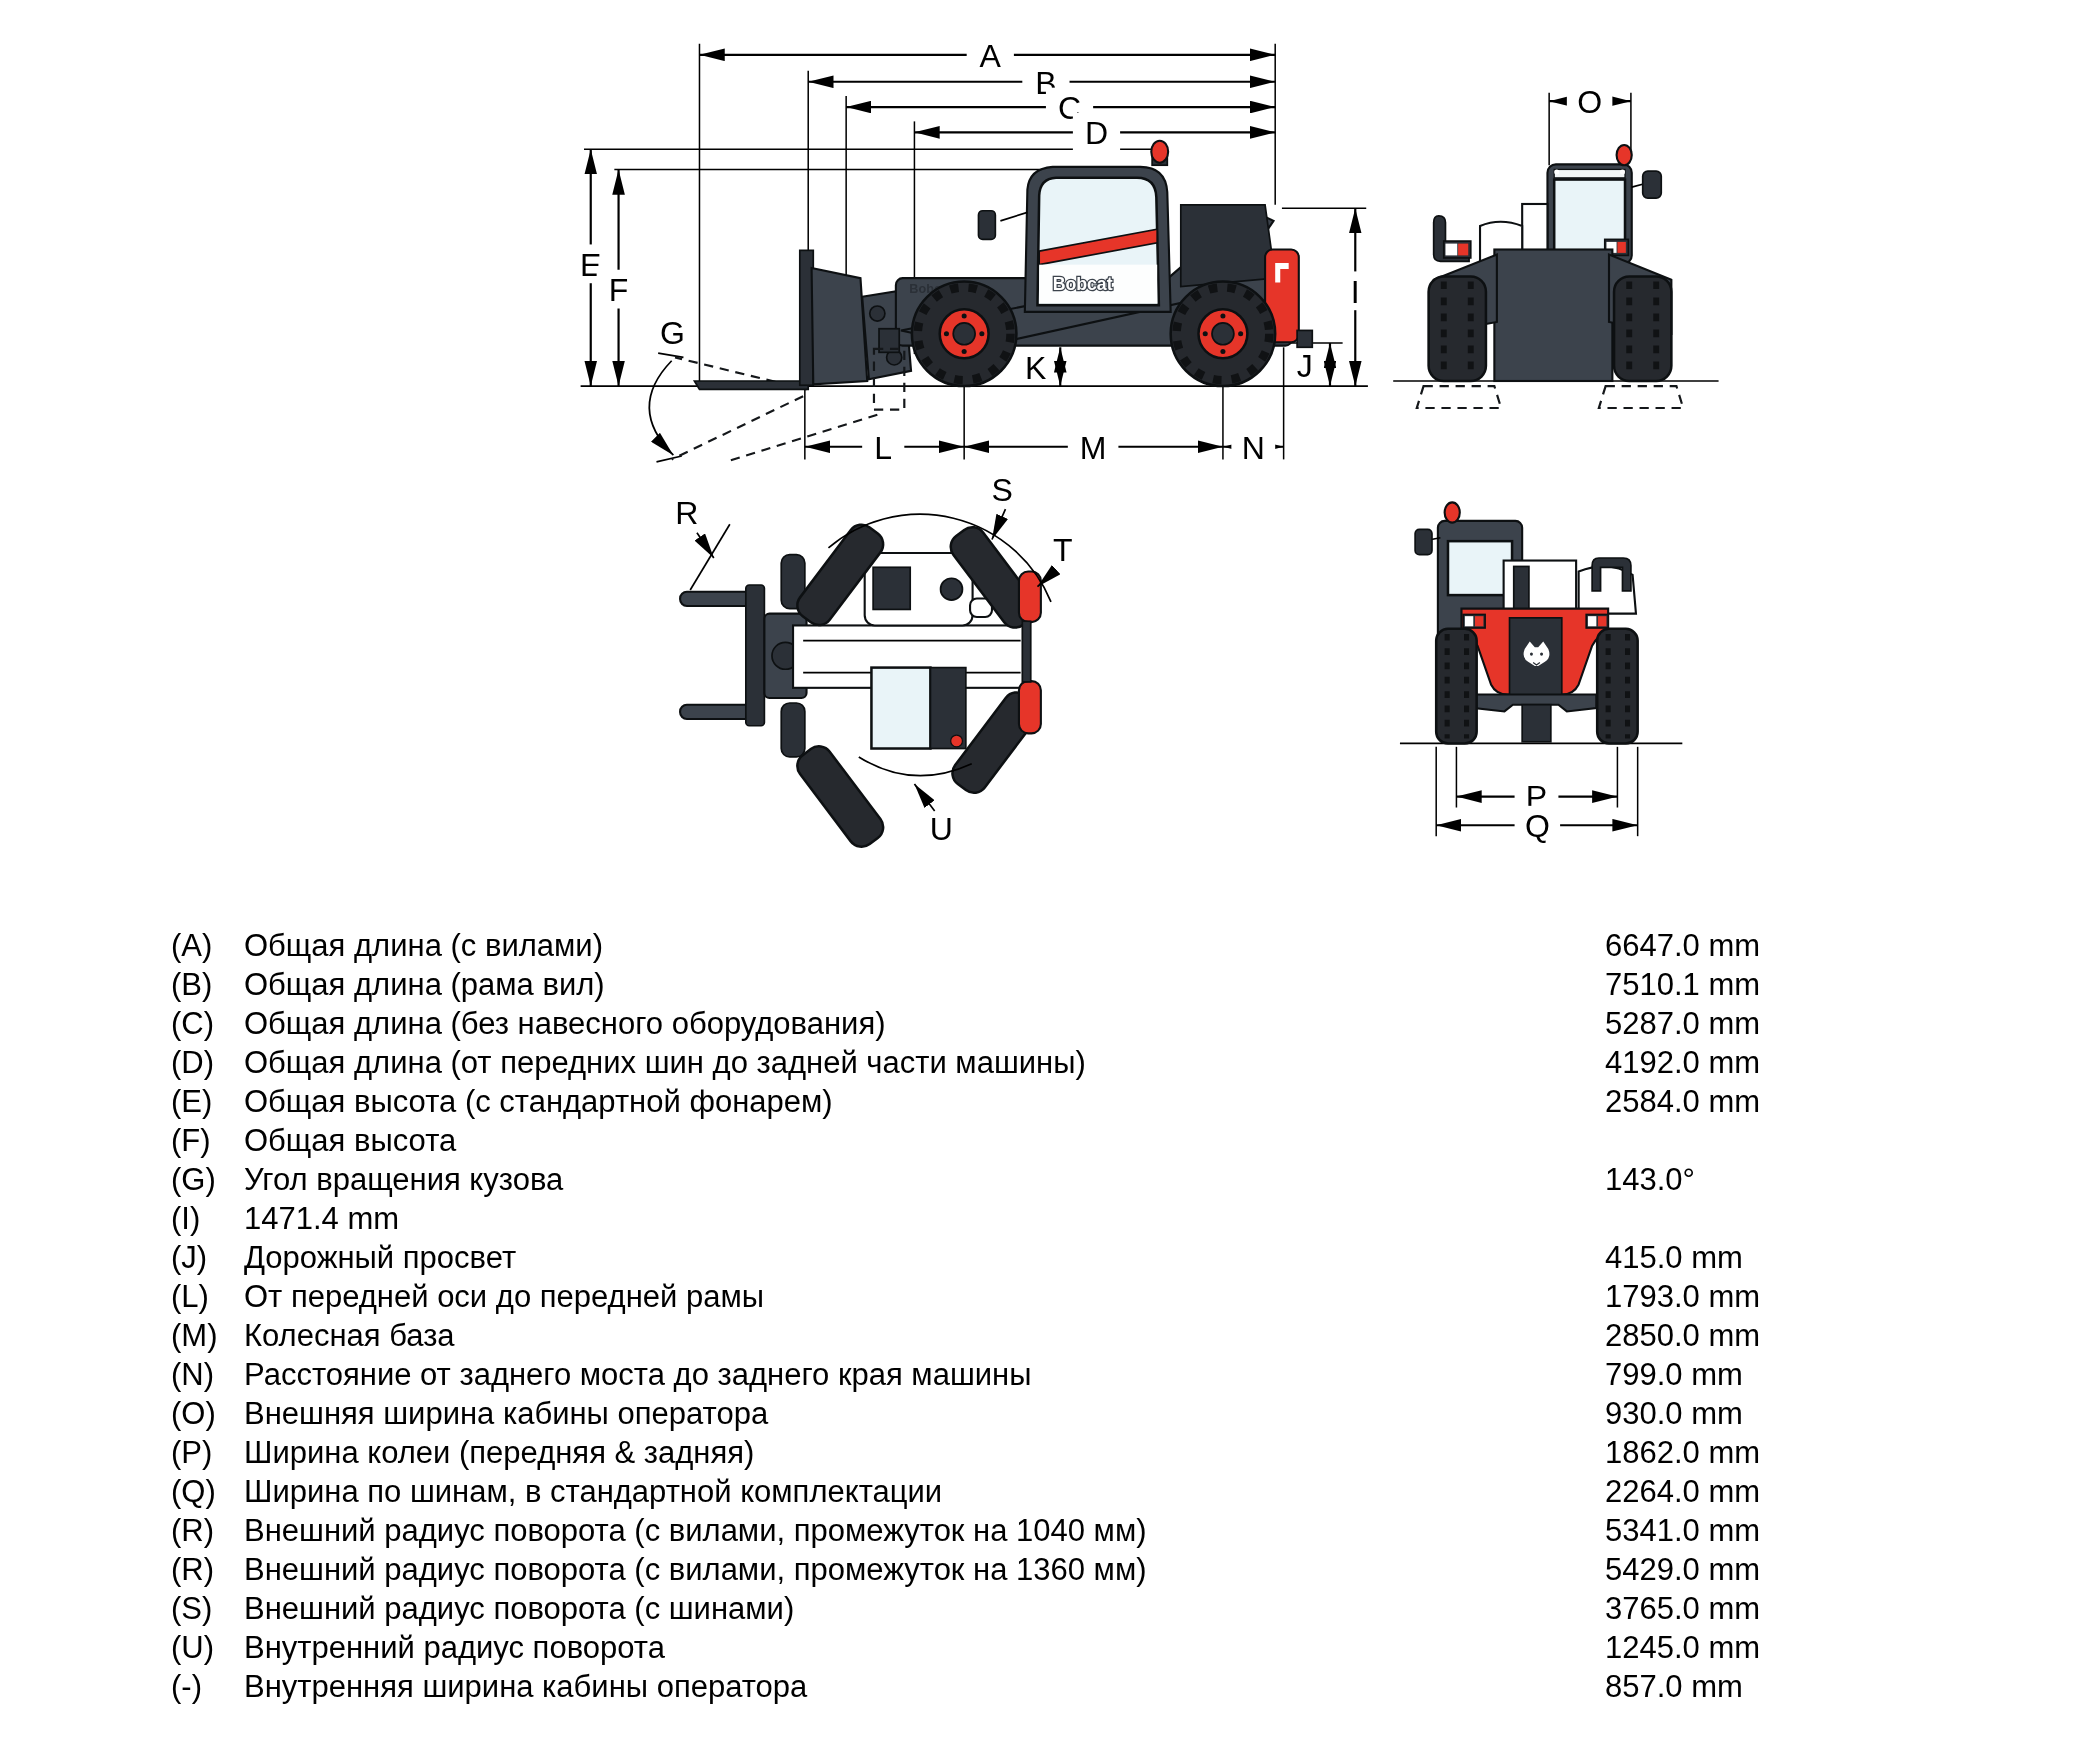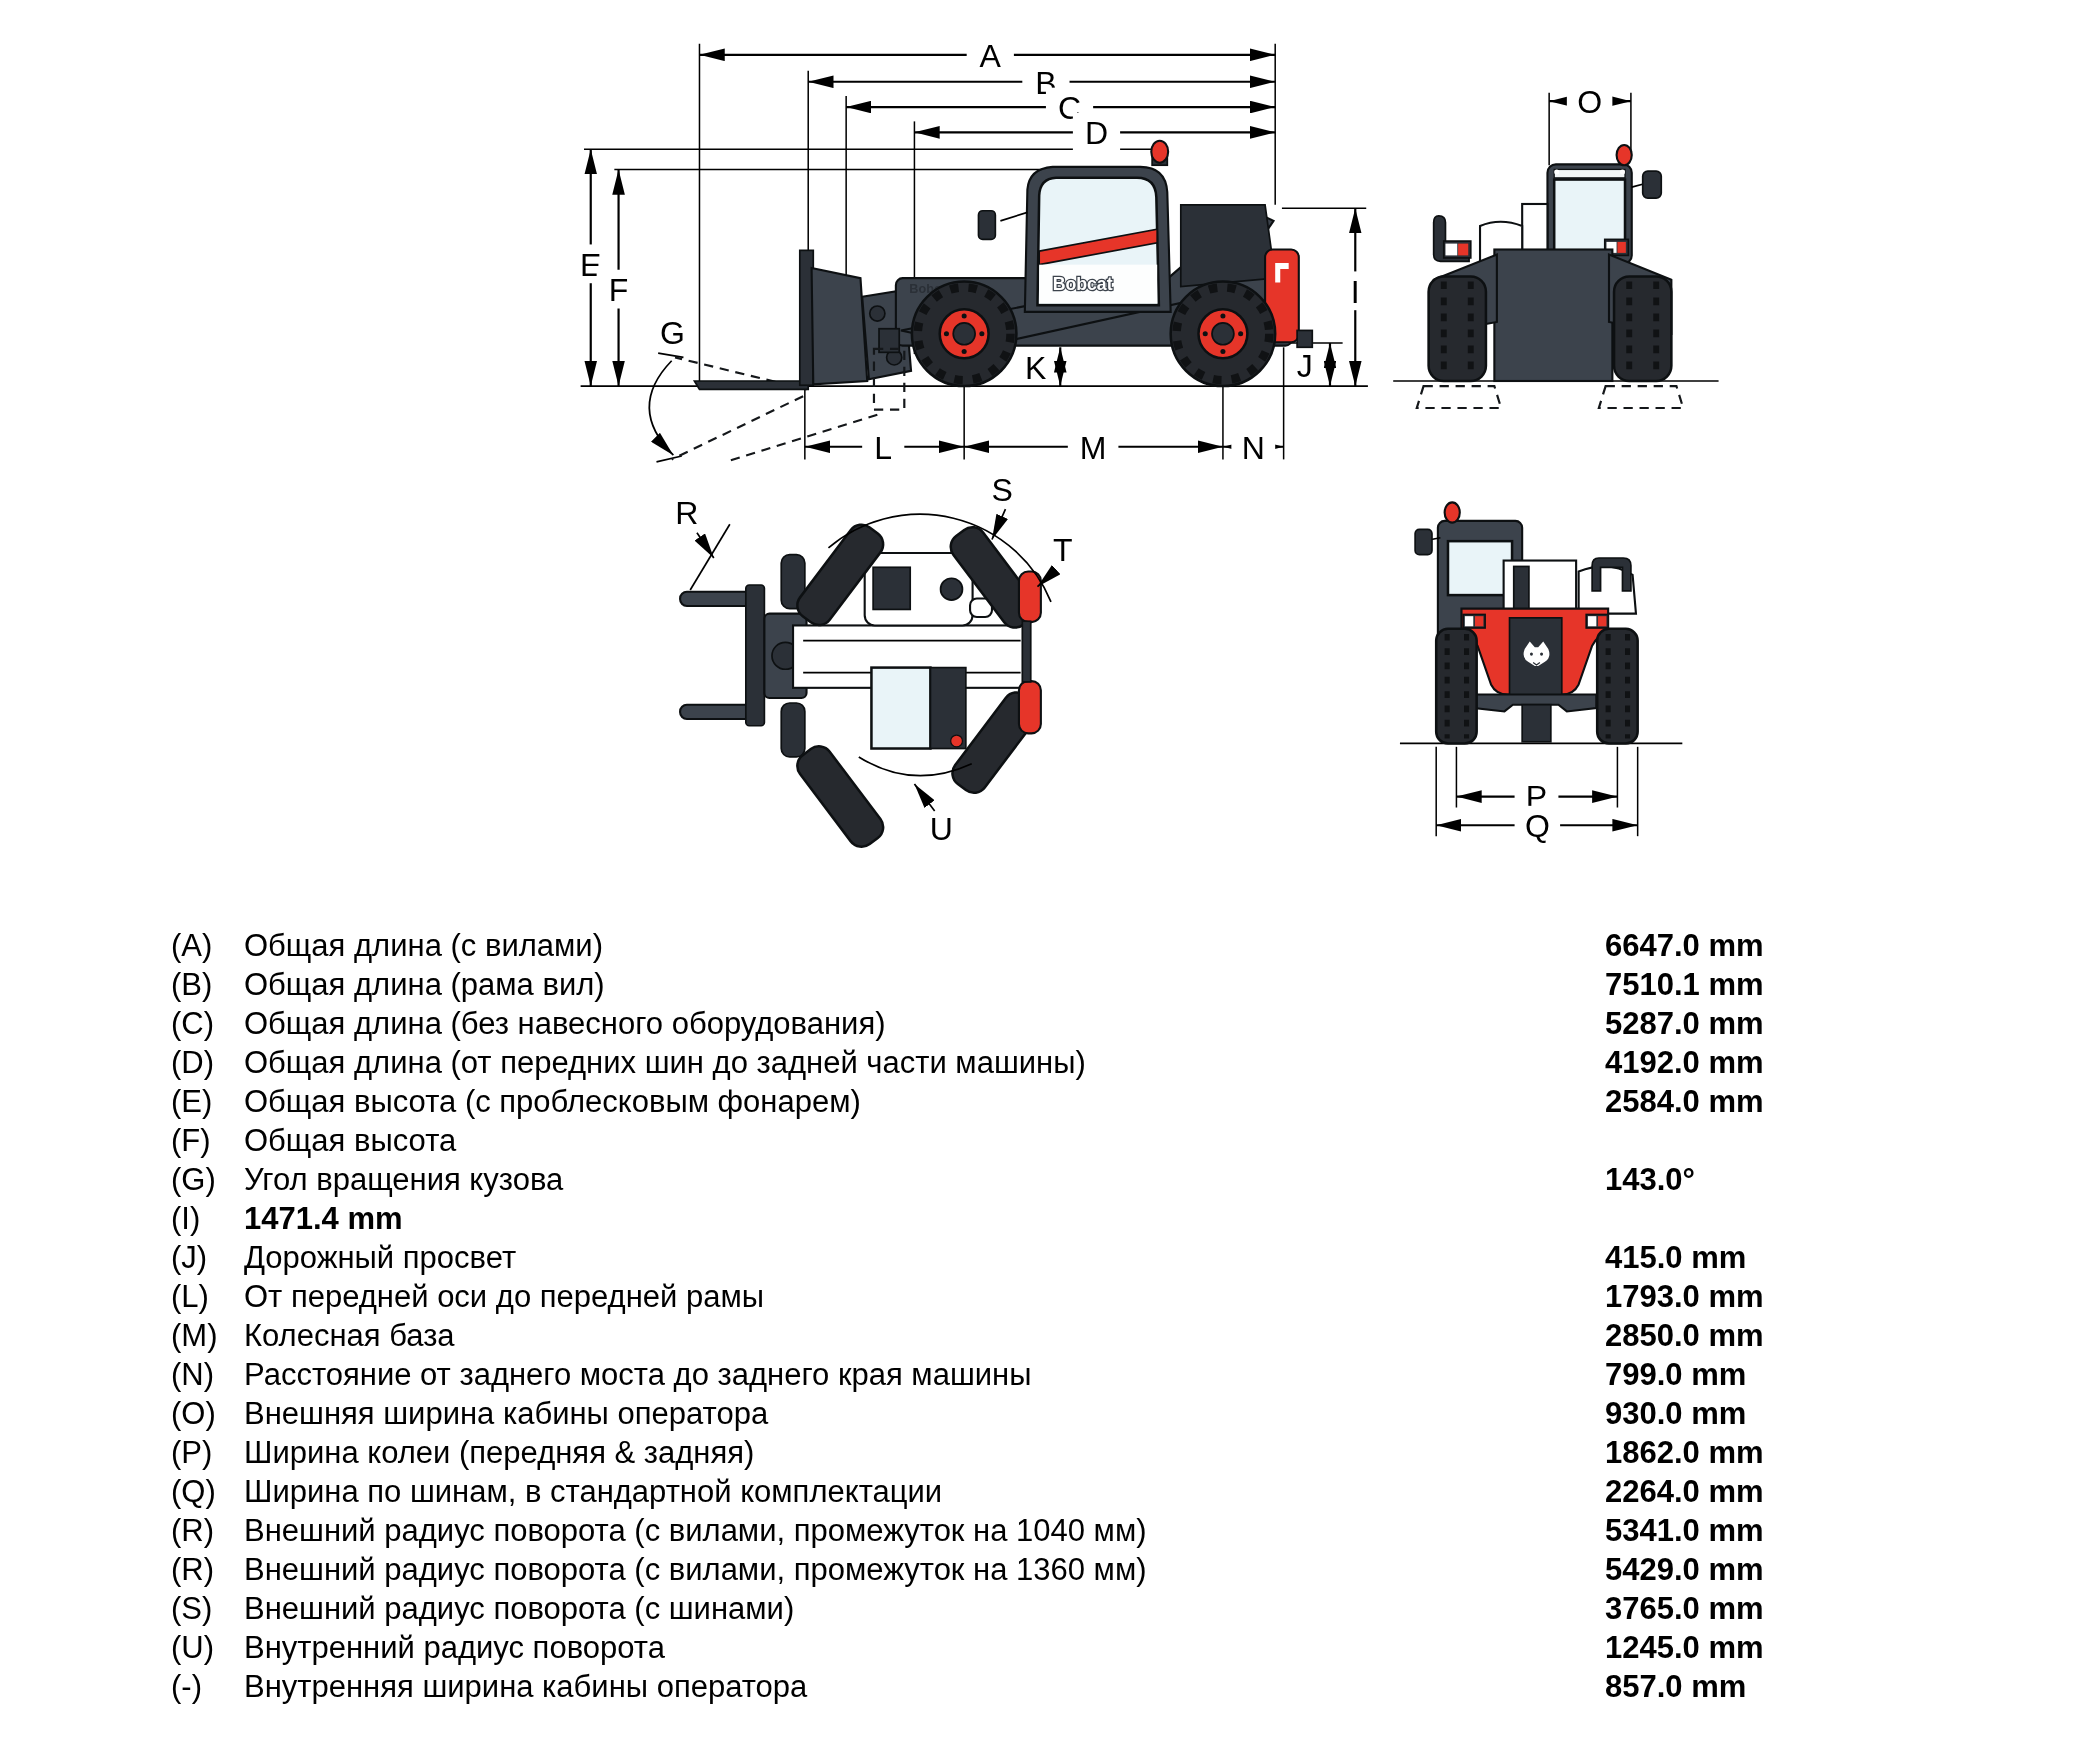--- a/index.html
+++ b/index.html
@@ -26,21 +26,21 @@
   .logo{font-family:"Liberation Sans",sans-serif;font-weight:bold;font-size:21px;
         fill:#ffffff;stroke:#3c434c;stroke-width:3;paint-order:stroke;text-anchor:start;}
   .logo2{font-family:"Liberation Sans",sans-serif;font-weight:bold;font-size:15px;
         fill:#2b3037;text-anchor:start;}
   
   .spec-table{position:absolute;left:0;top:926px;width:2091px;}
   .spec-row{display:flex;align-items:center;height:39px;
             font-size:31px;color:#000;line-height:39px;}
   .c-letter{width:73px;margin-left:171px;flex:none;}
   .c-label{width:1361px;flex:none;white-space:nowrap;overflow:hidden;}
-  .c-value{flex:1;white-space:nowrap;font-weight:bold;}
+  .c-value{flex:1;white-space:nowrap;}
 </style>
 </head>
 <body>
 
 <div class="page">
 
 <svg class="diagram-svg" width="2091" height="923" viewBox="0 0 2479 1095">
   <defs>
     <marker id="arw" viewBox="0 0 10 5" refX="10" refY="2.5" markerWidth="30" markerHeight="15" markerUnits="userSpaceOnUse" orient="auto-start-reverse">
       <path d="M0,0 L10,2.5 L0,5 Z" fill="#000"></path>
@@ -349,21 +349,21 @@
         <span class="c-label">Общая длина (без навесного оборудования)</span>
         <span class="c-value">5287.0 mm</span>
       </div>
   <div class="spec-row">
         <span class="c-letter">(D)</span>
         <span class="c-label">Общая длина (от передних шин до задней части машины)</span>
         <span class="c-value">4192.0 mm</span>
       </div>
   <div class="spec-row">
         <span class="c-letter">(E)</span>
-        <span class="c-label">Общая высота (с проблесковым фонарем)</span>
+        <span class="c-label">Общая высота (с стандартной фонарем)</span>
         <span class="c-value">2584.0 mm</span>
       </div>
   <div class="spec-row">
         <span class="c-letter">(F)</span>
         <span class="c-label">Общая высота</span>
       </div>
   <div class="spec-row">
         <span class="c-letter">(G)</span>
         <span class="c-label">Угол вращения кузова</span>
         <span class="c-value">143.0°</span>

